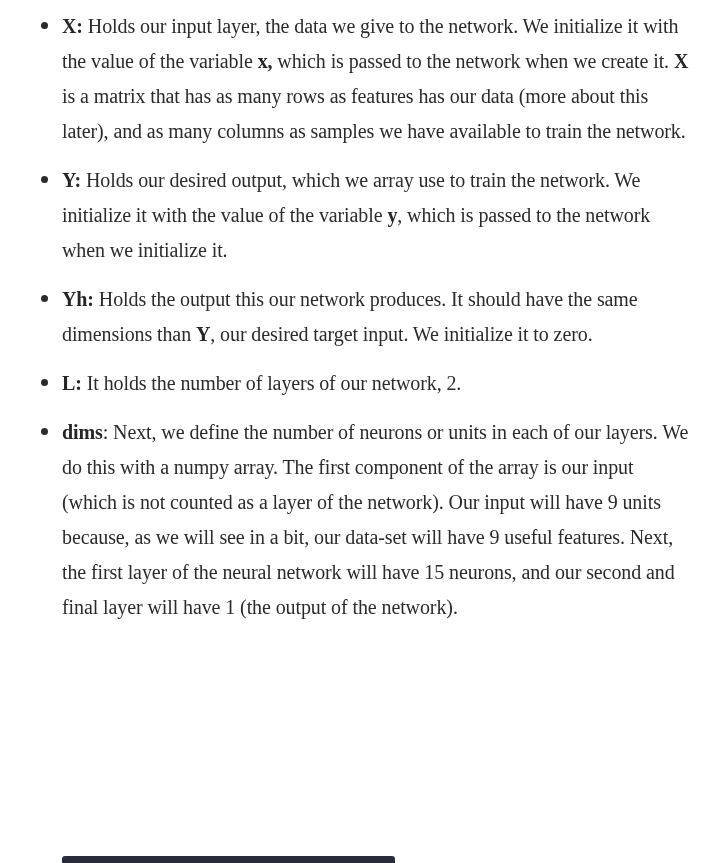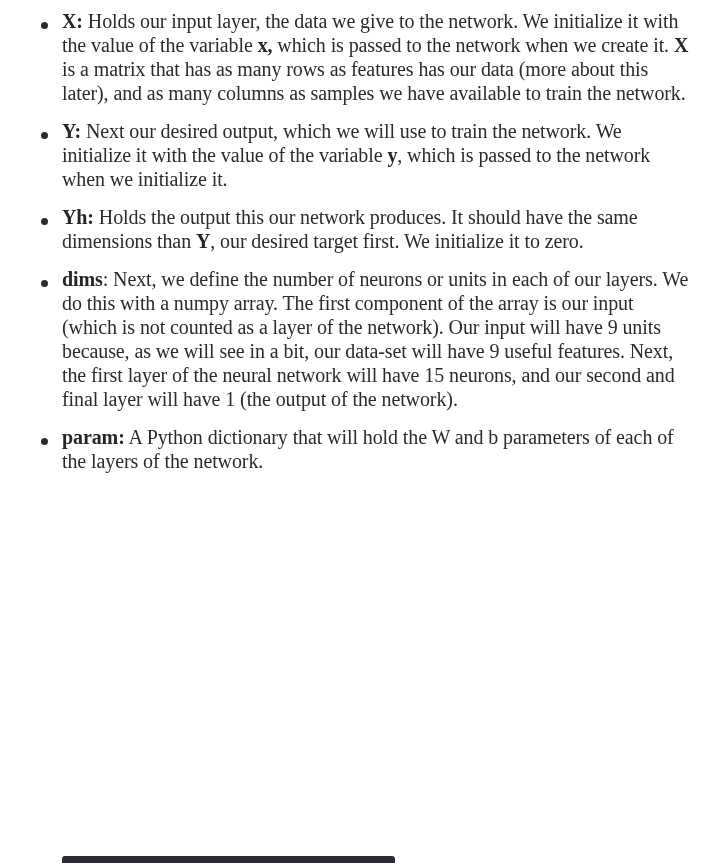--- a/index.html
+++ b/index.html
@@ -16,21 +16,21 @@
     position: relative;
   }
   ul.var-list {
     margin: 0;
     padding: 9px 20px 0 62px;
     list-style: none;
   }
   ul.var-list li {
     position: relative;
     font-size: 20px;
-    line-height: 24px;
+    line-height: 35px;
     margin-bottom: 14px;
     letter-spacing: -0.1px;
   }
   ul.var-list li::before {
     content: "";
     position: absolute;
     left: -21px;
     top: 13px;
     width: 7px;
     height: 7px;
@@ -49,20 +49,20 @@
     height: 7px;
     border-radius: 3px 3px 0 0;
   }
 </style>
 </head>
 <body style="background: rgb(255, 255, 255); color: rgb(43, 43, 43);">
 
 <div>
   <ul class="var-list">
       <li><strong>X:</strong><span> Holds our input layer, the data we give to the network. We initialize it with the value of the variable </span><strong>x,</strong><span> which is passed to the network when we create it. </span><strong>X</strong><span> is a matrix that has as many rows as features has our data (more about this later), and as many columns as samples we have available to train the network.</span></li>
-      <li><strong>Y:</strong><span> Next our desired output, which we will use to train the network. We initialize it with the value of the variable </span><strong>y</strong><span>, which is passed to the network when we initialize it.</span></li>
-      <li><strong>Yh:</strong><span> Holds the output this our network produces. It should have the same dimensions than </span><strong>Y</strong><span>, our desired target first. We initialize it to zero.</span></li>
+      <li><strong>Y:</strong><span> Holds our desired output, which we array use to train the network. We initialize it with the value of the variable </span><strong>y</strong><span>, which is passed to the network when we initialize it.</span></li>
+      <li><strong>Yh:</strong><span> Holds the output this our network produces. It should have the same dimensions than </span><strong>Y</strong><span>, our desired target input. We initialize it to zero.</span></li>
+      <li><strong>L:</strong><span> It holds the number of layers of our network, 2.</span></li>
       <li><strong>dims</strong><span>: Next, we define the number of neurons or units in each of our layers. We do this with a numpy array. The first component of the array is our input (which is not counted as a layer of the network). Our input will have 9 units because, as we will see in a bit, our data-set will have 9 useful features. Next, the first layer of the neural network will have 15 neurons, and our second and final layer will have 1 (the output of the network).</span></li>
-      <li><strong>param:</strong><span> A Python dictionary that will hold the W and b parameters of each of the layers of the network.</span></li>
     </ul>
 </div>
 
 <div class="code-block-edge" style="background: rgb(39, 44, 56);"></div>
 
 </body></html>

